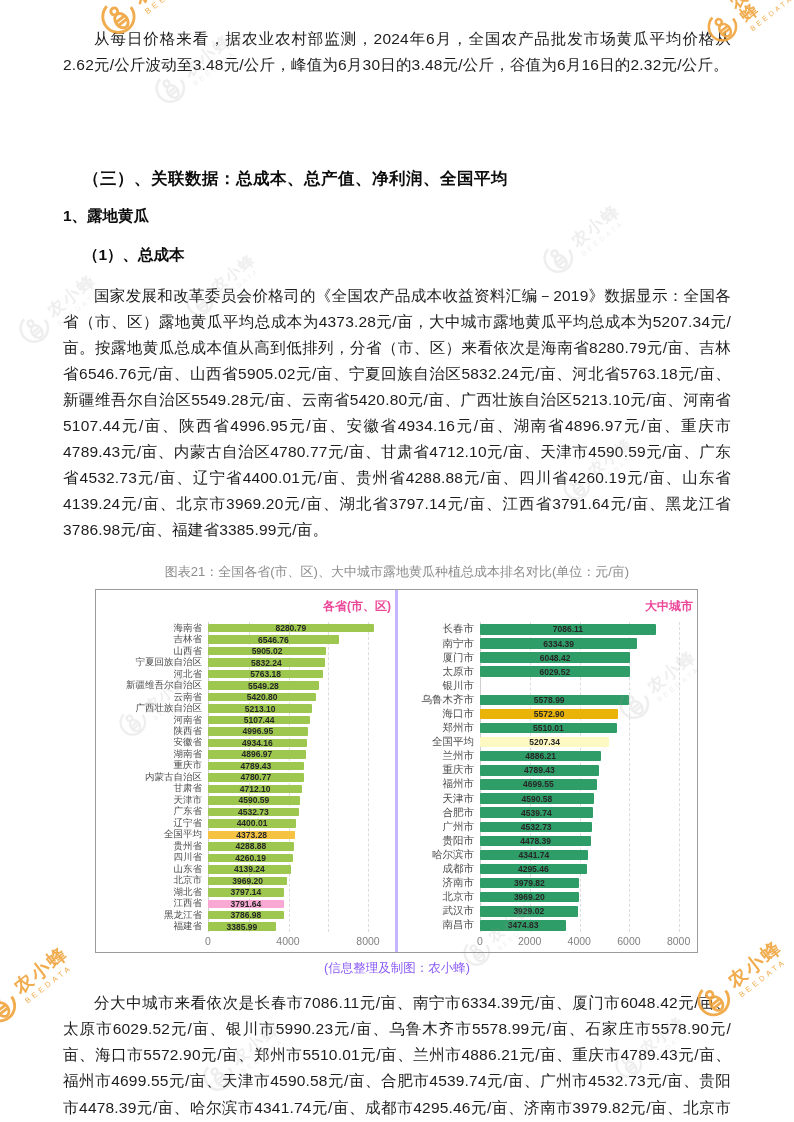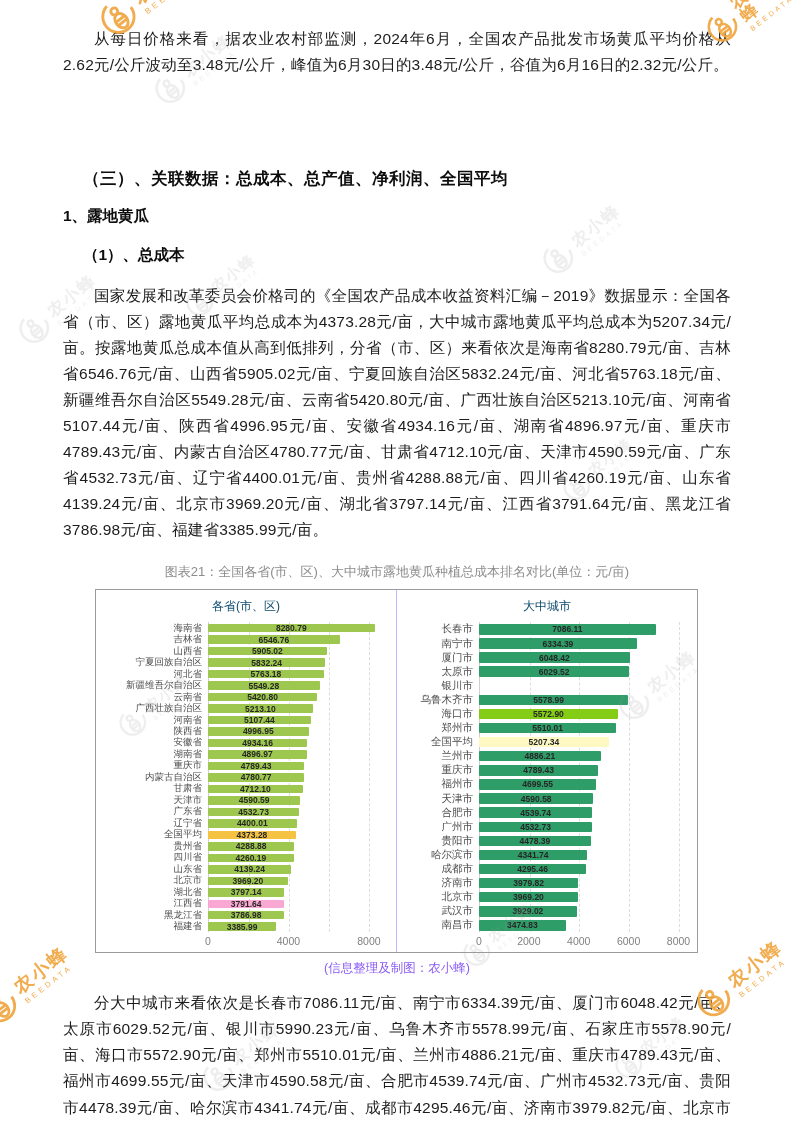--- a/index.html
+++ b/index.html
@@ -7,24 +7,24 @@
   .page{position:relative;width:794px;height:1122px;background:#fff;overflow:hidden;margin:0 auto;}
   .content{position:relative;z-index:1;padding:26px 63px 0 63px;}
   .para{margin:0;font-size:15.5px;line-height:1.68;color:#1c1c1c;text-align:justify;text-indent:2em;letter-spacing:.2px;}
   .h-sec{margin:90px 0 0 20px;font-size:16.5px;font-weight:bold;color:#0d0d0d;letter-spacing:.5px;}
   .h-sub{margin:16px 0 0 0;font-size:15.5px;font-weight:bold;color:#0d0d0d;}
   .h-item{margin:18px 0 0 20px;font-size:15.5px;font-weight:bold;color:#0d0d0d;}
   .p2{margin-top:17px;}
   .fig-title{margin-top:20px;text-align:center;color:#8c8c8c;font-size:13px;}
   .chart-box{margin:8px 0 0 32px;width:603px;height:364px;border:1px solid #9b9b9b;display:flex;box-sizing:border-box;background:#fff;}
   .panel{flex:1;display:flex;flex-direction:column;padding:5px 4px 3px 4px;position:relative;box-sizing:border-box;}
-  .panel-right{border-left:1px solid #c4b5fd;}
+  .panel-right{border-left:3px solid #c4b5fd;}
   .panel-left{--labelw:108px;}
   .panel-right{--labelw:78px;}
-  .panel-head{text-align:center;color:#0c4a6e;font-size:12px;margin:3px 0 7px 0;}
+  .panel-head{text-align:right;color:#ec4899;font-size:12px;margin:3px 0 7px 0;font-weight:bold;}
   .plot{flex:1;position:relative;}
   .grid-area{position:absolute;top:0;bottom:0;left:var(--labelw);right:7px;border-left:1px solid #cfcfcf;}
   .gridline{position:absolute;top:0;bottom:0;width:0;border-left:1px dashed #dcdcdc;}
   .rows{position:absolute;top:0;bottom:0;left:0;right:0;display:flex;flex-direction:column;}
   .row{flex:1;display:flex;align-items:center;min-height:0;}
   .row-label{width:calc(var(--labelw) - 6px);padding-right:6px;text-align:right;color:#4d4d4d;white-space:nowrap;overflow:hidden;}
   .panel-left .row-label{font-size:9.5px;}
   .panel-right .row-label{font-size:10.5px;}
   .track{flex:1;margin-right:7px;position:relative;height:100%;display:flex;align-items:center;}
   .bar{height:74%;max-height:11px;position:relative;border-radius:1px;}
@@ -345,21 +345,21 @@
                   <span class="row-label">乌鲁木齐市</span>
                   <div class="track">
                     <div class="bar" style="width: 67.22%; background: rgb(47, 157, 104);">
                       <span class="bar-value">5578.99</span>
                     </div>
                   </div>
                 </div>
                 <div class="row">
                   <span class="row-label">海口市</span>
                   <div class="track">
-                    <div class="bar" style="width: 67.14%; background: #84cc16;">
+                    <div class="bar" style="width: 67.14%; background: #eab308;">
                       <span class="bar-value">5572.90</span>
                     </div>
                   </div>
                 </div>
                 <div class="row">
                   <span class="row-label">郑州市</span>
                   <div class="track">
                     <div class="bar" style="width: 66.39%; background: rgb(47, 157, 104);">
                       <span class="bar-value">5510.01</span>
                     </div>

